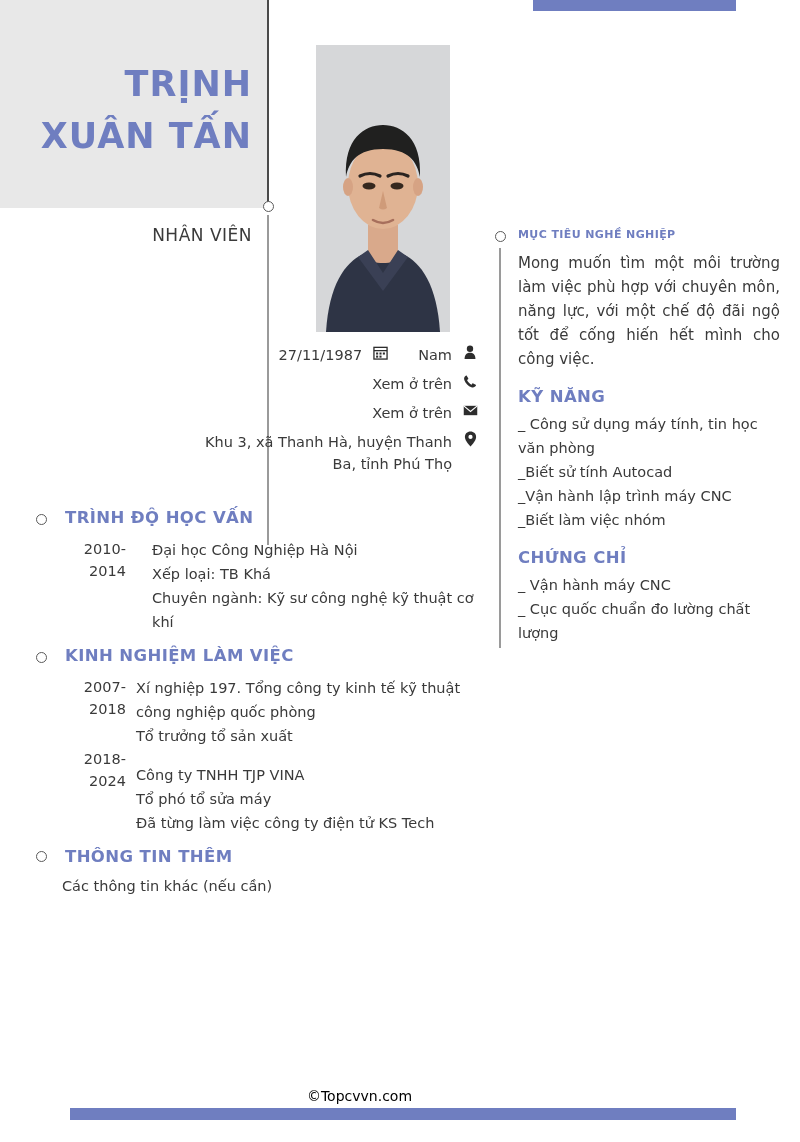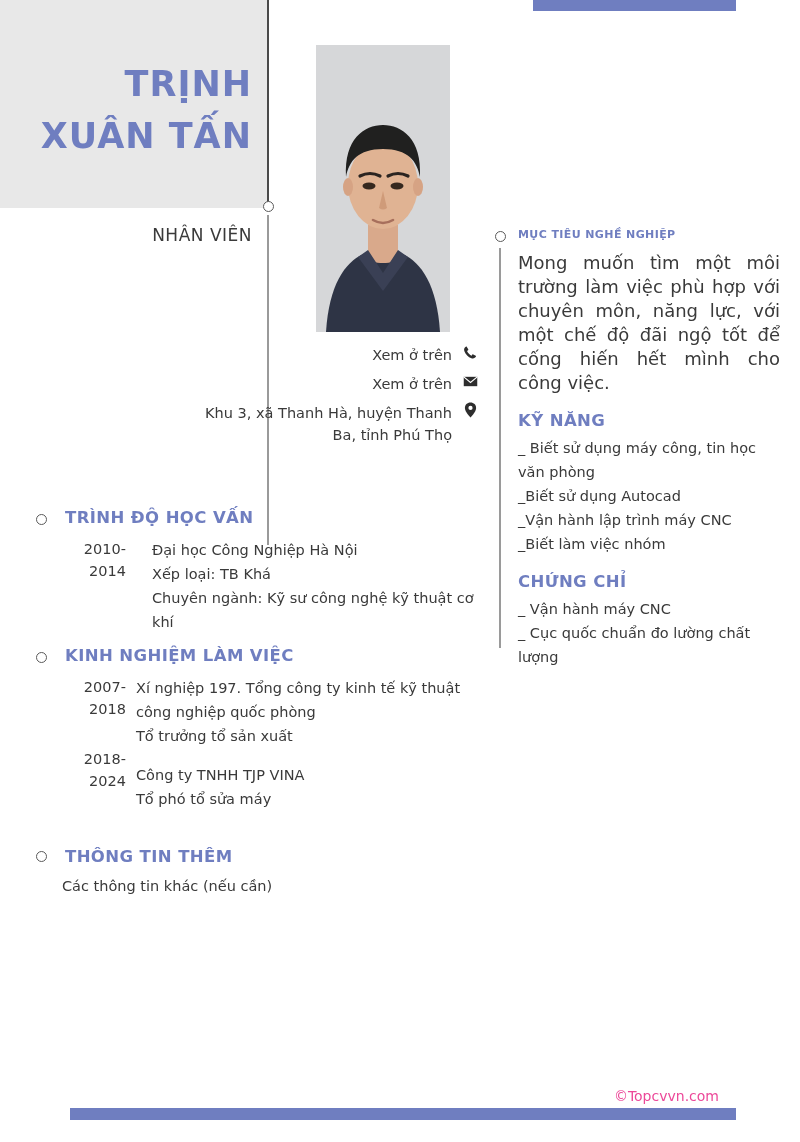--- a/index.html
+++ b/index.html
@@ -184,43 +184,43 @@
     height: 400px;
     background: #9a9a9a;
   }
   .right-col {
     position: absolute;
     left: 518px;
     top: 228px;
     width: 262px;
   }
   .rtext {
-    font-size: 18px;
+    font-size: 15px;
     line-height: 24px;
     color: #3a3a3a;
     text-align: justify;
   }
   .rhead {
     font-size: 16.5px;
     font-weight: bold;
     color: #6f7ec0;
     letter-spacing: 0.4px;
     margin-top: 16px;
     margin-bottom: 6px;
   }
   .rlist { font-size: 14.5px; line-height: 24px; color: #3a3a3a; }
 
   .footer {
     position: absolute;
     left: 0;
     top: 1088px;
     width: 719px;
-    text-align: right;
+    text-align: center;
     font-size: 14px;
-    color: #ec4899;
+    color: #000000;
   }
 </style>
 </head>
 <body>
 
 <div class="page">
 
   <div class="bar-top"></div>
   <div class="bar-bottom"></div>
 
@@ -259,20 +259,41 @@
       <ellipse cx="53" cy="141" rx="6.5" ry="3.4" fill="#35281f"></ellipse>
       <ellipse cx="81" cy="141" rx="6.5" ry="3.4" fill="#35281f"></ellipse>
 
       <path d="M67 146 L63 163 q4 3 8 0 Z" fill="#cf9b79"></path>
 
       <path d="M57 175 q10 6 20 0" stroke="#a76f5c" stroke-width="2.6" fill="none" stroke-linecap="round"></path>
     </svg>
   </div>
 
   <div class="contact">
+    <div class="row">
+      <span class="txt">27/11/1987</span>
+      <span class="ico">
+        <svg width="15" height="15" viewBox="0 0 16 16">
+            <rect x="1" y="2.5" width="14" height="12.5" fill="none" stroke="#2d2d2d" stroke-width="1.4"></rect>
+            <line x1="1" y1="6" x2="15" y2="6" stroke="#2d2d2d" stroke-width="1.4"></line>
+            <rect x="3.3" y="8" width="2.2" height="2.2" fill="#2d2d2d"></rect>
+            <rect x="6.9" y="8" width="2.2" height="2.2" fill="#2d2d2d"></rect>
+            <rect x="10.5" y="8" width="2.2" height="2.2" fill="#2d2d2d"></rect>
+            <rect x="3.3" y="11.3" width="2.2" height="2.2" fill="#2d2d2d"></rect>
+            <rect x="6.9" y="11.3" width="2.2" height="2.2" fill="#2d2d2d"></rect>
+          </svg>
+      </span>
+      <span class="gender-txt">Nam</span>
+      <span class="ico">
+        <svg width="14" height="15" viewBox="0 0 14 16">
+            <circle cx="7" cy="4" r="3.4" fill="#2d2d2d"></circle>
+            <path d="M1.2 15 C1.2 9.8 4 8.2 7 8.2 C10 8.2 12.8 9.8 12.8 15 Z" fill="#2d2d2d"></path>
+          </svg>
+      </span>
+    </div>
 
     <div class="row">
       <span class="txt">Xem ở trên</span>
       <span class="ico">
         <svg width="14" height="15" viewBox="0 0 16 16">
             <path d="M3.2 1.3 C1.6 2.1 0.7 4 1.6 6.6 C2.9 10.4 6 13.4 9.6 14.5 C12 15.2 14 14.3 14.8 12.7 C15 12.3 14.9 11.9 14.5 11.7 L11.7 10.2 C11.3 10 10.9 10.1 10.7 10.4 L9.8 11.6 C7.9 10.8 5.5 8.4 4.6 6.3 L5.8 5.4 C6.1 5.2 6.2 4.8 6 4.4 L4.4 1.6 C4.2 1.2 3.7 1.1 3.2 1.3 Z" fill="#2d2d2d"></path>
           </svg>
       </span>
     </div>
 
@@ -319,37 +340,38 @@
     <div>Xí nghiệp 197. Tổng công ty kinh tế kỹ thuật công nghiệp quốc phòng</div>
     <div>Tổ trưởng tổ sản xuất</div>
   </div>
 
   <div class="years" style="left:62px; top:748px;">
     <span>2018-2024</span>
   </div>
   <div class="entry" style="left:136px; top:763px; width:330px;">
     <div>Công ty TNHH TJP VINA</div>
     <div>Tổ phó tổ sửa máy</div>
+    <div>Đã từng làm việc công ty điện tử KS Tech</div>
   </div>
 
   <div class="dot" style="left:36px; top:851px;"></div>
   <div class="section-head" style="left:65px; top:847px;">THÔNG TIN THÊM</div>
   <div class="entry" style="left:62px; top:874px; width:380px;">Các thông tin khác (nếu cần)</div>
 
   <div class="right-vline"></div>
   <div class="dot" style="left:495px; top:231px;"></div>
 
   <div class="right-col">
     <div style="font-size:11px;font-weight:bold;color:#6f7ec0;letter-spacing:0.4px;">MỤC TIÊU NGHỀ NGHIỆP</div>
     <div class="rtext" style="margin-top:10px;">Mong muốn tìm một môi trường làm việc phù hợp với chuyên môn, năng lực, với một chế độ đãi ngộ tốt để cống hiến hết mình cho công việc.</div>
 
     <div class="rhead">KỸ NĂNG</div>
     <div class="rlist">
-      <div>_ Biết sử dụng máy công, tin học văn phòng</div>
-      <div>_Biết sử dụng Autocad</div>
+      <div>_ Công sử dụng máy tính, tin học văn phòng</div>
+      <div>_Biết sử tính Autocad</div>
       <div>_Vận hành lập trình máy CNC</div>
       <div>_Biết làm việc nhóm</div>
     </div>
 
     <div class="rhead">CHỨNG CHỈ</div>
     <div class="rlist">
       <div>_ Vận hành máy CNC</div>
       <div>_ Cục quốc chuẩn đo lường chất lượng</div>
     </div>
   </div>

